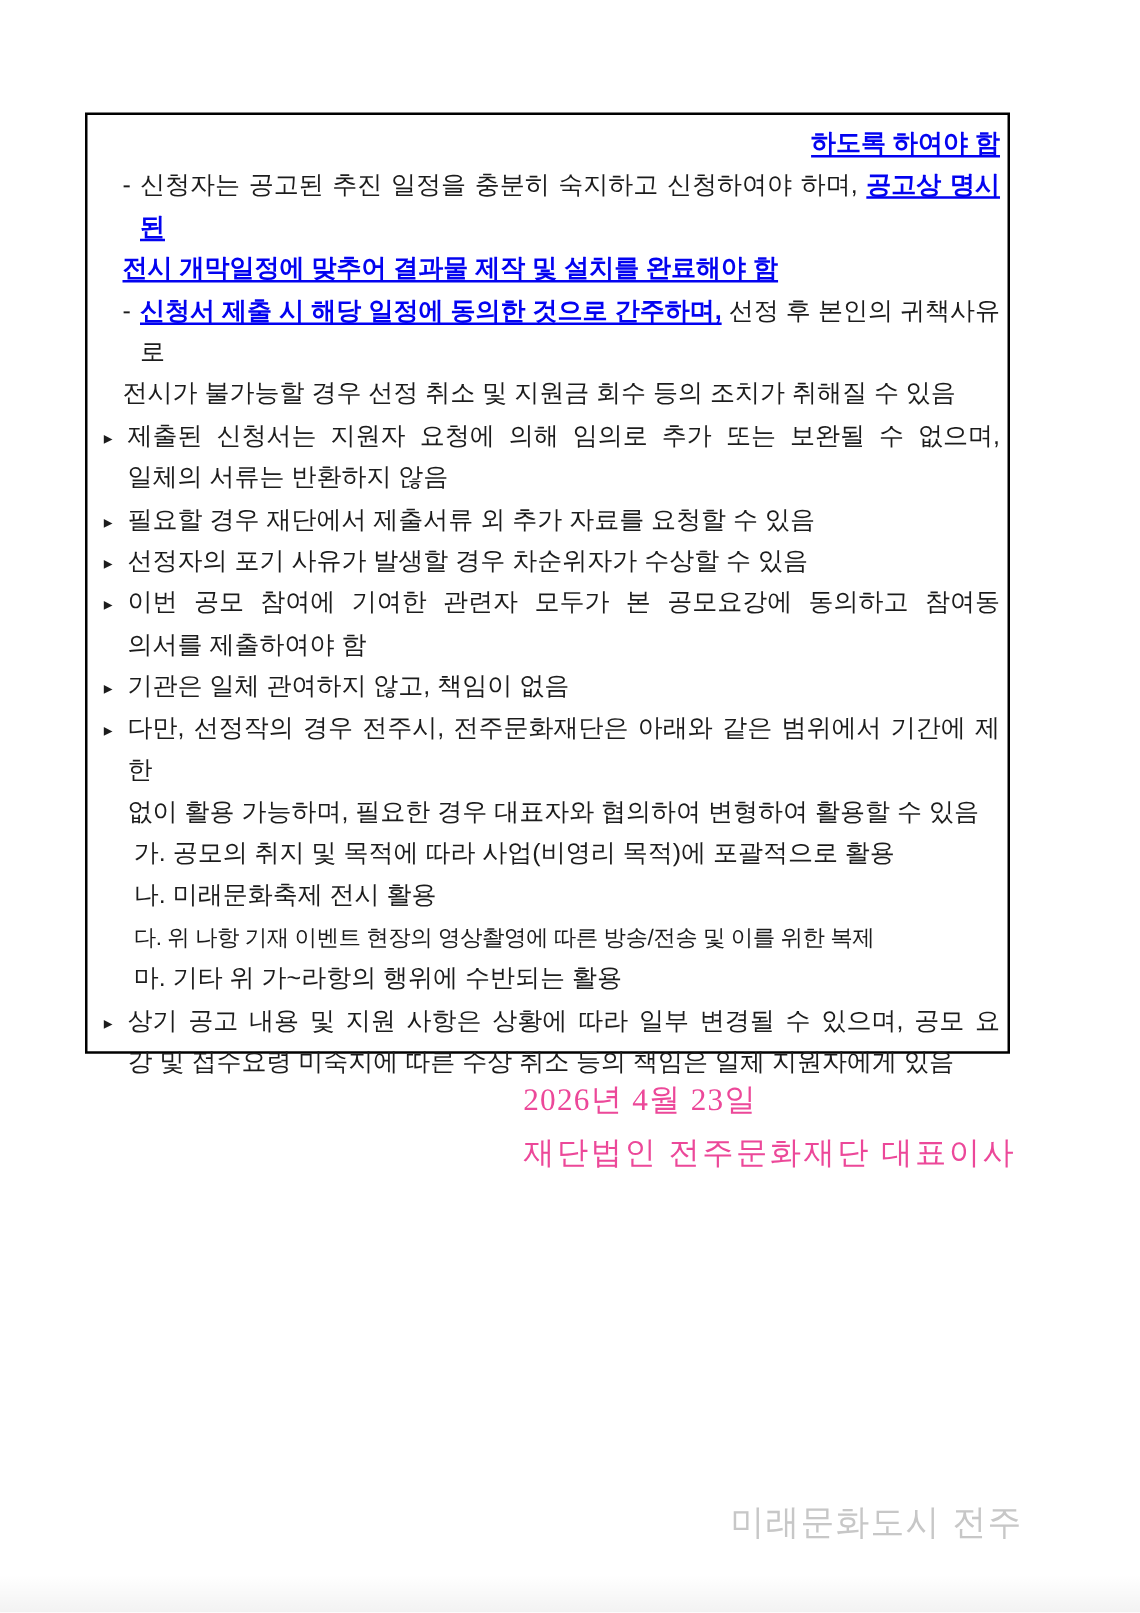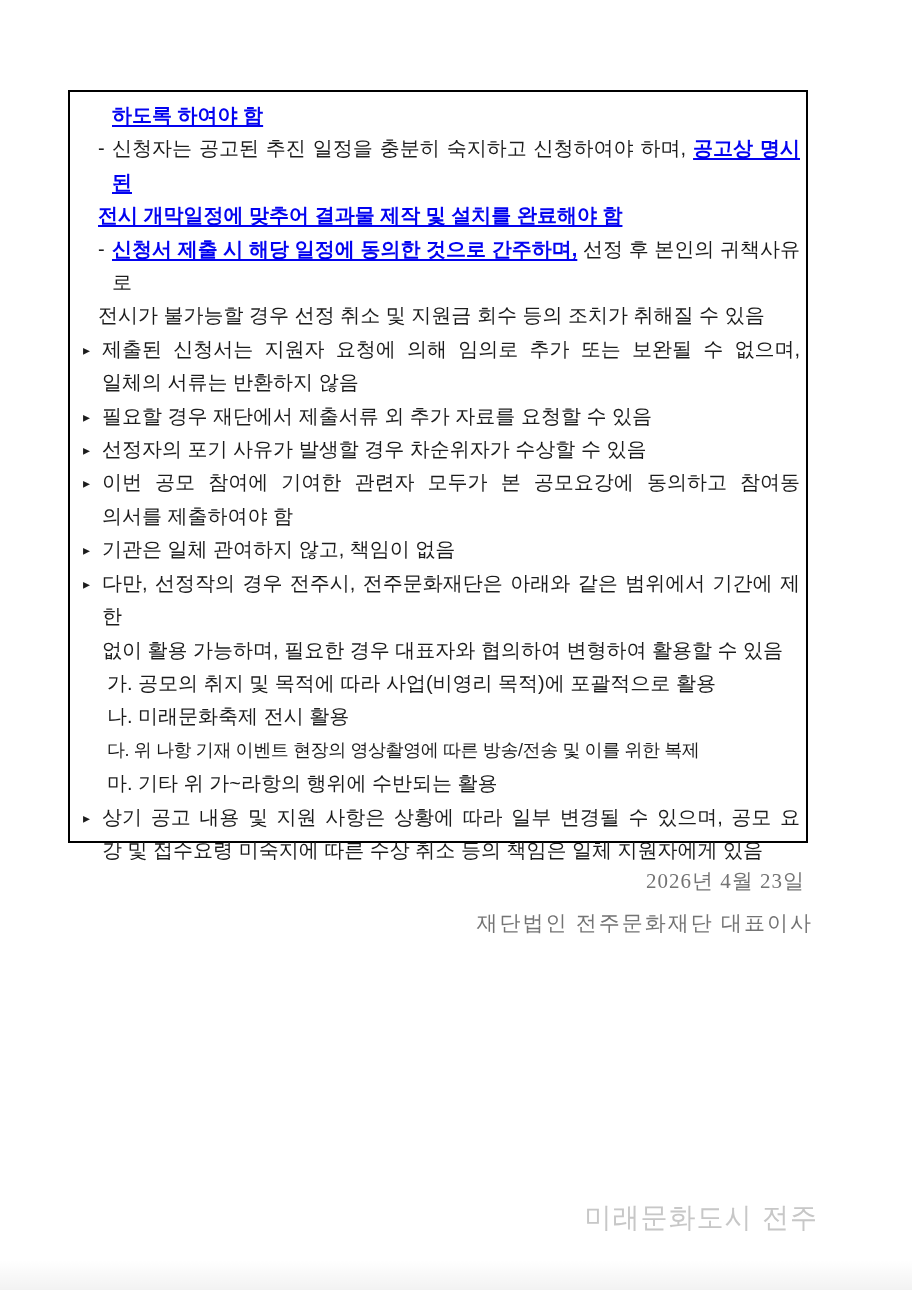--- a/index.html
+++ b/index.html
@@ -19,45 +19,44 @@
     box-sizing:border-box;
     padding:7px 6px 0 0;
   }
   .line {
     position:relative;
     line-height:33.4px;
     font-size:20px;
     white-space:normal;
   }
   .line.fill { text-align:justify; text-align-last:justify; }
-  .l-head     { padding-left:42px; }
+  .l-head     { padding-left:42px;text-align:right; }
   .l-dash     { padding-left:42px; }
   .l-dashcont { padding-left:28px; }
   .l-arrow    { padding-left:32px; }
   .l-arrowcont{ padding-left:32px; }
   .l-sub      { padding-left:37px; }
   .line.small { font-size:18px; letter-spacing:-0.4px; }
   .bullet { position:absolute; color:#1c1c1c; }
   .l-dash  > .bullet { left:28px; top:0; }
   .l-arrow > .bullet { left:13px; top:1px; font-size:14px; }
   .em {
     color:#0303f0;
     font-weight:bold;
     text-decoration:underline;
     text-decoration-thickness:2px;
     text-underline-offset:3px;
   }
   .closing {
     position:absolute;
     top:860px; right:99px;
-    text-align:right;
     font-family:"Liberation Serif","DejaVu Serif",serif;
-    font-size:21px;
+    font-size:25px;
     line-height:42px;
-    color:#737373;
+    color:#ec4899;
   }
   .closing .date-line { margin-right:8px; letter-spacing:1px; }
   .closing .signer-line { letter-spacing:2px; }
   .watermark {
     position:absolute;
     top:1200px; right:94px;
     font-family:"DejaVu Serif","Liberation Serif",serif;
     font-size:27px;
     color:#c7c7c7;
     letter-spacing:1px;

